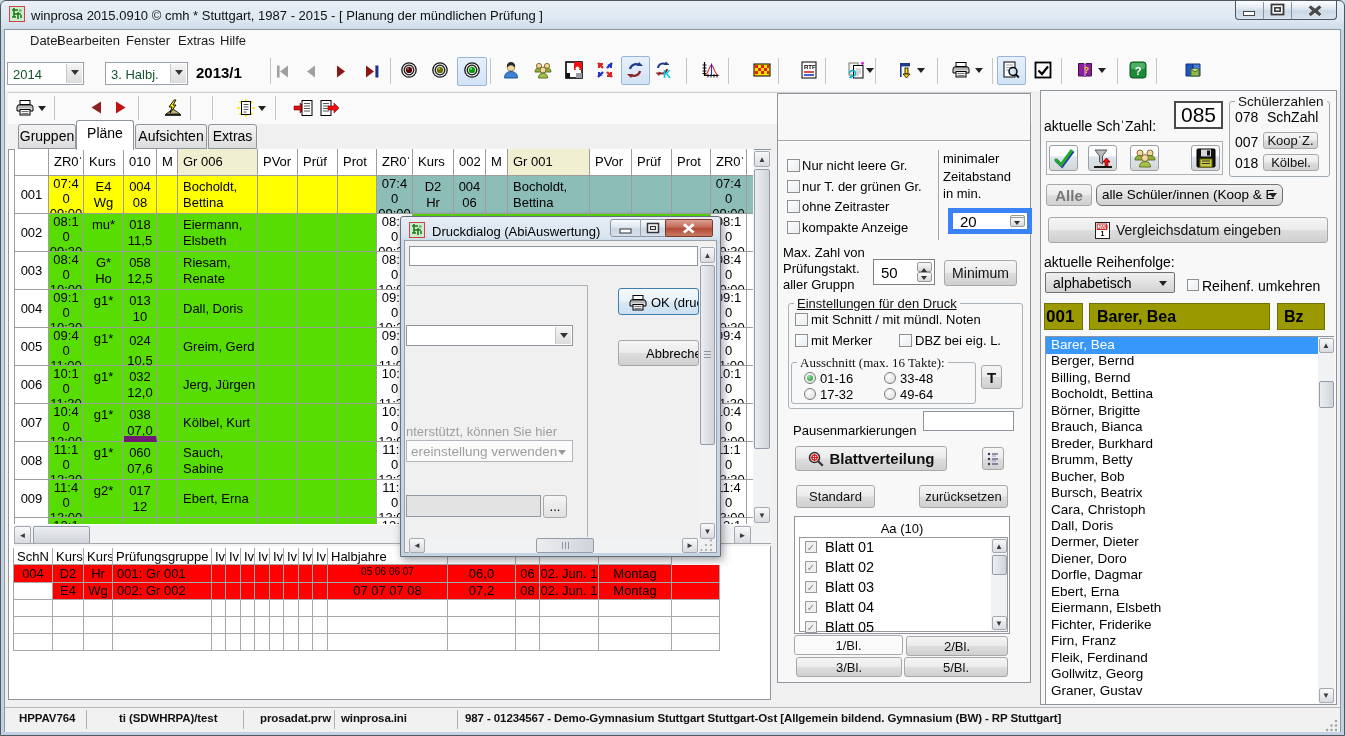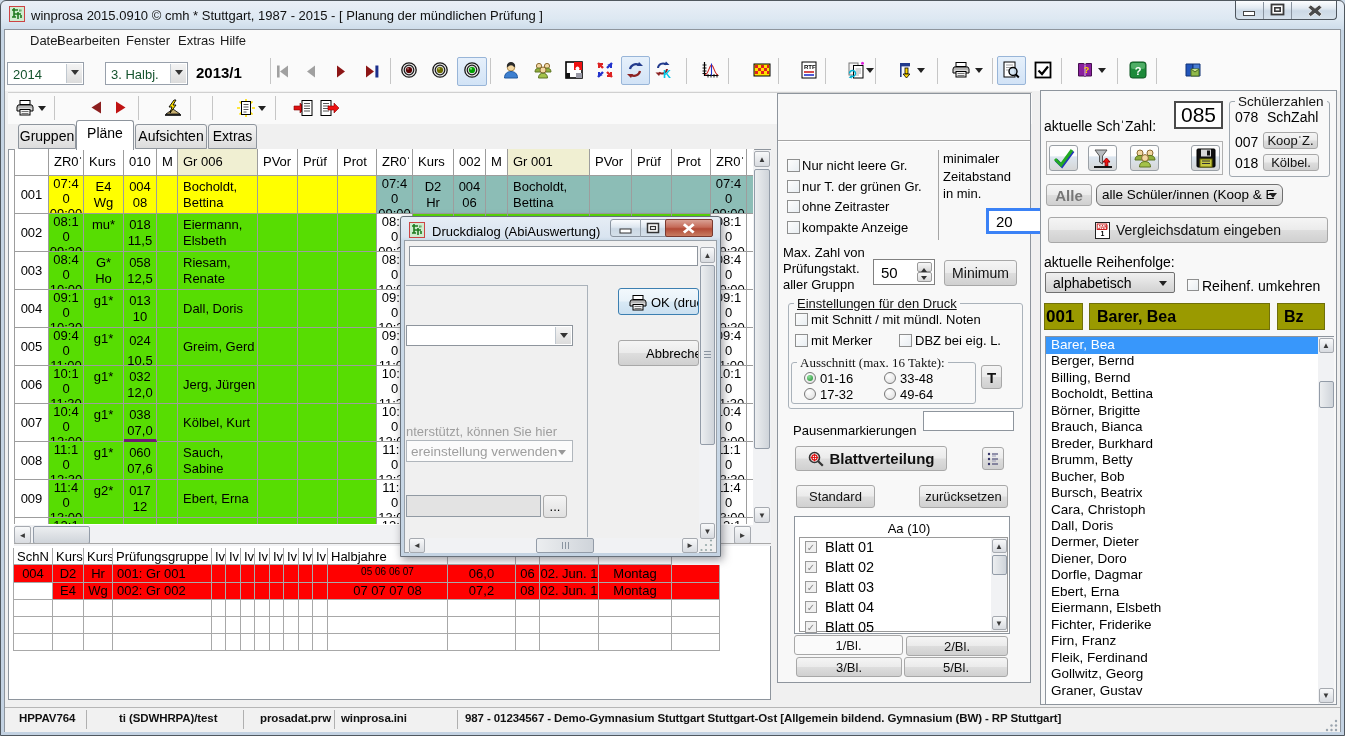--- a/index.html
+++ b/index.html
@@ -565,21 +565,21 @@
     <div style="position:absolute;left:747px;top:366px;width:8px;height:38px;background:#ffffff;border-right:1px solid #9d9d9d;border-bottom:1px solid #9d9d9d;overflow:hidden;font-size:13px;"></div>
     <div style="position:absolute;left:15px;top:404px;width:34px;height:38px;background:#ffffff;border-right:1px solid #9d9d9d;border-bottom:1px solid #9d9d9d;overflow:hidden;font-size:13px;">
       <div style="text-align:center;padding-top:11px;">007</div>
     </div>
     <div style="position:absolute;left:49px;top:404px;width:35px;height:38px;background:#57dd02;border-right:1px solid #9d9d9d;border-bottom:1px solid #9d9d9d;overflow:hidden;font-size:13px;">
       <div style="text-align:center;line-height:15px;padding-top:0;">10:4<br>0<br>12:00</div>
     </div>
     <div style="position:absolute;left:84px;top:404px;width:40px;height:38px;background:#57dd02;border-right:1px solid #9d9d9d;border-bottom:1px solid #9d9d9d;overflow:hidden;font-size:13px;">
       <div style="text-align:center;line-height:16px;padding-top:3px;">g1*</div>
     </div>
-    <div style="position:absolute;left:124px;top:404px;width:33px;height:38px;background:#57dd02;border-right:1px solid #9d9d9d;border-bottom:3px solid #701a75;overflow:hidden;font-size:13px;">
+    <div style="position:absolute;left:124px;top:404px;width:33px;height:38px;background:#57dd02;border-right:1px solid #9d9d9d;border-bottom:6px solid #701a75;overflow:hidden;font-size:13px;">
       <div style="text-align:center;line-height:16px;padding-top:3px;">038<br>07,0</div>
     </div>
     <div style="position:absolute;left:157px;top:404px;width:21px;height:38px;background:#57dd02;border-right:1px solid #9d9d9d;border-bottom:1px solid #9d9d9d;overflow:hidden;font-size:13px;"></div>
     <div style="position:absolute;left:178px;top:404px;width:80px;height:38px;background:#57dd02;border-right:1px solid #9d9d9d;border-bottom:1px solid #9d9d9d;overflow:hidden;font-size:13px;">
       <div style="line-height:16px;padding:11px 0 0 5px;">Kölbel, Kurt</div>
     </div>
     <div style="position:absolute;left:258px;top:404px;width:40px;height:38px;background:#57dd02;border-right:1px solid #9d9d9d;border-bottom:1px solid #9d9d9d;overflow:hidden;font-size:13px;"></div>
     <div style="position:absolute;left:298px;top:404px;width:40px;height:38px;background:#57dd02;border-right:1px solid #9d9d9d;border-bottom:1px solid #9d9d9d;overflow:hidden;font-size:13px;"></div>
     <div style="position:absolute;left:338px;top:404px;width:39px;height:38px;background:#57dd02;border-right:1px solid #9d9d9d;border-bottom:1px solid #9d9d9d;overflow:hidden;font-size:13px;"></div>
     <div style="position:absolute;left:377px;top:404px;width:36px;height:38px;background:#ffffff;border-right:1px solid #9d9d9d;border-bottom:1px solid #9d9d9d;overflow:hidden;font-size:13px;">
@@ -822,21 +822,21 @@
 <div class="cb" style="left:787px;top:180px;"></div>
 <div class="lbl" style="left:802px;top:179px;">nur T. der grünen Gr.</div>
 <div class="cb" style="left:787px;top:200px;"></div>
 <div class="lbl" style="left:802px;top:199px;">ohne Zeitraster</div>
 <div class="cb" style="left:787px;top:221px;"></div>
 <div class="lbl" style="left:802px;top:220px;">kompakte Anzeige</div>
 <div class="ab" style="left:938px;top:150px;width:1px;height:90px;background:#a5a5a5;"></div>
 <div class="lbl" style="left:943px;top:151px;">minimaler</div>
 <div class="lbl" style="left:943px;top:169px;">Zeitabstand</div>
 <div class="lbl" style="left:943px;top:186px;">in min.</div>
-<div class="ab" style="left:948px;top:208px;width:84px;height:26px;background:#fff;border:3px solid #3b82f6;margin-left:38px;">
+<div class="ab" style="left:948px;top:208px;width:84px;height:26px;background:#fff;border:5px solid #3b82f6;">
     <span style="position:absolute;left:7px;top:50%;transform:translateY(-50%);font-size:15px;">20</span>
     <span class="ab" style="right:2px;top:2px;width:15px;height:10px;background:linear-gradient(#f8f8f8,#d8d8d8);border:1px solid #9a9a9a;border-radius:2px;">
       <i style="position:absolute;left:3px;top:2px;border:3.5px solid transparent;border-bottom:4.5px solid #333;"></i>
     </span>
     <span class="ab" style="right:2px;bottom:2px;width:15px;height:10px;background:linear-gradient(#f8f8f8,#d8d8d8);border:1px solid #9a9a9a;border-radius:2px;">
       <i style="position:absolute;left:3px;top:3px;border:3.5px solid transparent;border-top:4.5px solid #333;"></i>
     </span>
   </div>
 <div class="lbl" style="left:783px;top:245px;">Max. Zahl von</div>
 <div class="lbl" style="left:783px;top:261px;">Prüfungstakt.</div>
@@ -885,21 +885,21 @@
       <circle cx="3" cy="3" r="1.2" fill="#336"></circle>
       <circle cx="3" cy="8" r="1.2" fill="#336"></circle>
       <circle cx="3" cy="13" r="1.2" fill="#336"></circle>
       <path d="M6 3 h6 M6 8 h6 M6 13 h6" stroke="#336" stroke-width="1.2"></path>
       <path d="M6 5 h4 M6 10 h4" stroke="#88a" stroke-width="0.8"></path>
     </svg>
   </div>
 <div class="b7" style="left:796px;top:485px;width:79px;height:23px;">Standard</div>
 <div class="b7" style="left:919px;top:485px;width:89px;height:23px;">zurücksetzen</div>
 <div class="ab" style="left:794px;top:516px;width:216px;height:118px;background:#fff;border:1px solid #8e959d;"></div>
-<div class="ab" style="left:794px;top:521px;width:216px;text-align:center;font-size:13px;margin-left:7px;">Aa (10)</div>
+<div class="ab" style="left:794px;top:521px;width:216px;text-align:center;font-size:13px;">Aa (10)</div>
 <div class="ab" style="left:799px;top:537px;width:209px;height:95px;background:#fff;border:1px solid #9a9a9a;overflow:hidden;"></div>
 <div class="ab" style="left:805px;top:541px;width:12px;height:12px;border:1px solid #999;background:#f0f0f0;font-size:10px;color:#888;display:flex;align-items:center;justify-content:center;">✓</div>
 <div class="ab" style="left:825px;top:539px;font-size:14.5px;">Blatt 01</div>
 <div class="ab" style="left:805px;top:561px;width:12px;height:12px;border:1px solid #999;background:#f0f0f0;font-size:10px;color:#888;display:flex;align-items:center;justify-content:center;">✓</div>
 <div class="ab" style="left:825px;top:559px;font-size:14.5px;">Blatt 02</div>
 <div class="ab" style="left:805px;top:581px;width:12px;height:12px;border:1px solid #999;background:#f0f0f0;font-size:10px;color:#888;display:flex;align-items:center;justify-content:center;">✓</div>
 <div class="ab" style="left:825px;top:579px;font-size:14.5px;">Blatt 03</div>
 <div class="ab" style="left:805px;top:601px;width:12px;height:12px;border:1px solid #999;background:#f0f0f0;font-size:10px;color:#888;display:flex;align-items:center;justify-content:center;">✓</div>
 <div class="ab" style="left:825px;top:599px;font-size:14.5px;">Blatt 04</div>
 <div class="ab" style="left:805px;top:621px;width:12px;height:12px;border:1px solid #999;background:#f0f0f0;font-size:10px;color:#888;display:flex;align-items:center;justify-content:center;">✓</div>

